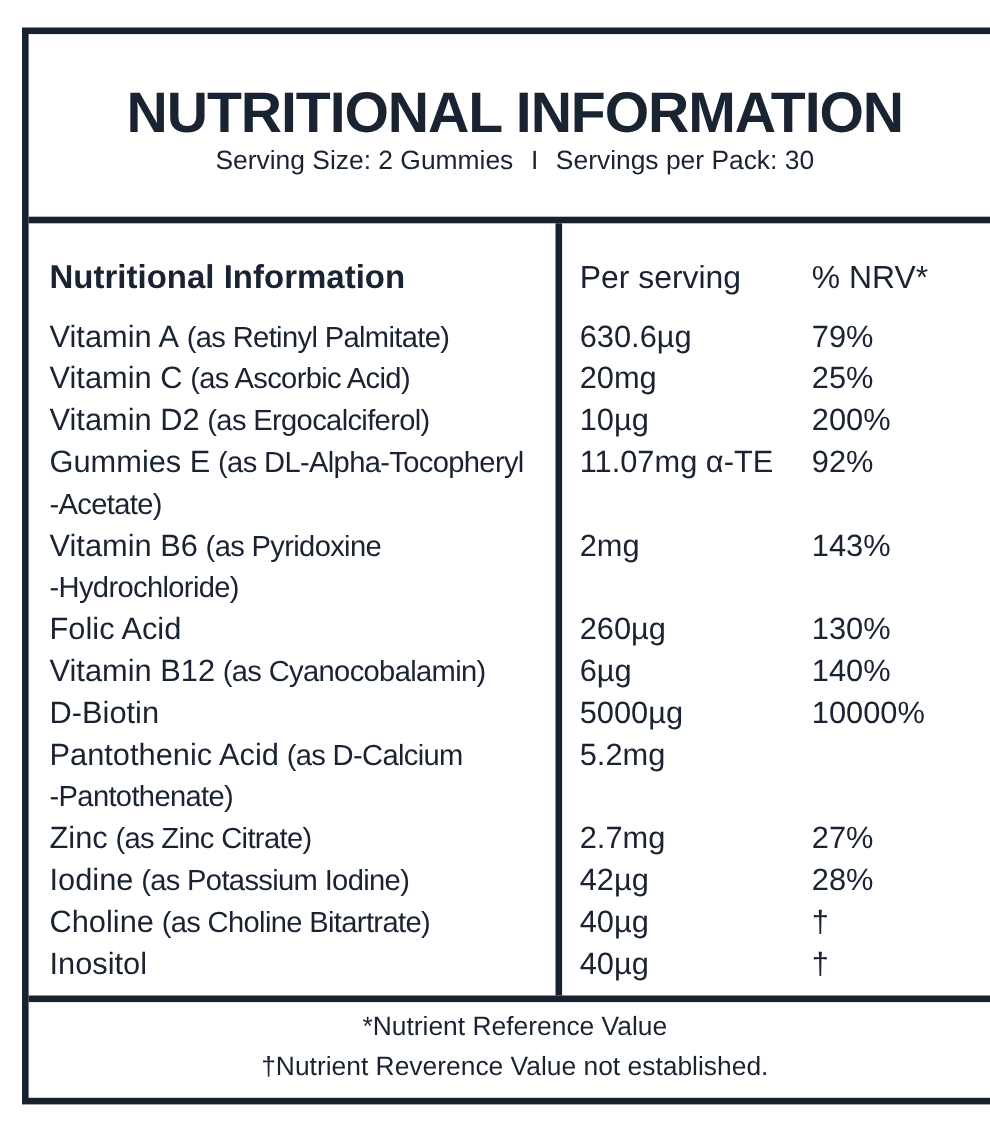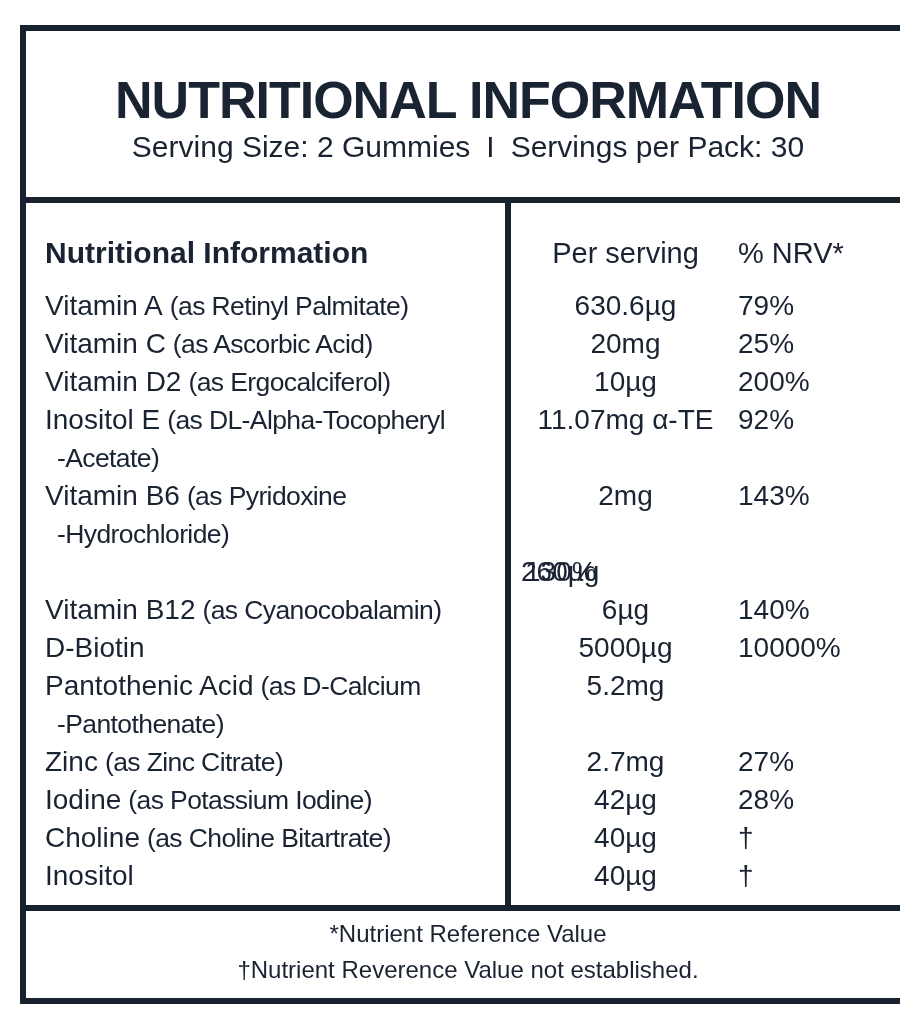--- a/index.html
+++ b/index.html
@@ -16,42 +16,42 @@
   
   .head {
     height:172px; border-bottom:6px solid #18222f;
     display:flex; flex-direction:column; align-items:center; justify-content:center;
     padding-top:6px;
   }
   .title {
     font-size:52px; font-weight:bold; letter-spacing:-1px; white-space:nowrap;
   }
   .subtitle {
-    font-size:30px; white-space:nowrap;
+    font-size:24px; white-space:nowrap;
   }
   .subtitle .sep { margin:0 16px; font-weight:normal; }
 
   
   .tbody {
     height:702px; position:relative; padding-top:30px;
   }
   .vline {
     position:absolute; left:479px; top:0; bottom:0; width:6px; background:#18222f;
   }
   .trow {
     display:grid; grid-template-columns:479px 6px 213px 1fr;
     align-items:start;
   }
   .trow .cell { line-height:38px; font-size:28px; }
   .cell.label  { padding-left:19px; padding-right:10px; }
-  .cell.amount { padding-left:16px; white-space:nowrap;text-align:center; }
+  .cell.amount { padding-left:16px; white-space:nowrap; }
   .cell.nrv    { padding-left:14px; white-space:nowrap; }
   .qual { letter-spacing:-0.6px; font-size:26.5px; }
   span.qual { margin-left:7px; }
-  .cont { line-height:38px;margin-left:12px; }
+  .cont { line-height:38px; }
 
   .trow.thead { margin-bottom:14px; }
   .thead .cell { font-size:29px; line-height:40px; }
   .thead .label { font-weight:bold; font-size:30px; }
 
   
   .tfoot {
     height:81px; border-top:6px solid #18222f;
     text-align:center; padding-top:5px;
   }
@@ -96,34 +96,35 @@
   </div>
 
   <div class="trow">
     <div class="cell label"><span class="nname">Vitamin D2</span><span class="qual">(as Ergocalciferol)</span><div class="cont qual"></div></div>
     <div class="cell"></div>
     <div class="cell amount">10µg</div>
     <div class="cell nrv">200%</div>
   </div>
 
   <div class="trow">
-    <div class="cell label"><span class="nname">Inositol E</span><span class="qual">(as DL-Alpha-Tocopheryl</span><div class="cont qual">-Acetate)</div></div>
+    <div class="cell label"><span class="nname">Gummies E</span><span class="qual">(as DL-Alpha-Tocopheryl</span><div class="cont qual">-Acetate)</div></div>
     <div class="cell"></div>
     <div class="cell amount">11.07mg α-TE</div>
     <div class="cell nrv">92%</div>
   </div>
 
   <div class="trow">
     <div class="cell label"><span class="nname">Vitamin B6</span><span class="qual">(as Pyridoxine</span><div class="cont qual">-Hydrochloride)</div></div>
     <div class="cell"></div>
     <div class="cell amount">2mg</div>
     <div class="cell nrv">143%</div>
   </div>
 
   <div class="trow">
+    <div class="cell label"><span class="nname">Folic Acid</span><span class="qual"></span><div class="cont qual"></div></div>
     <div class="cell"></div>
     <div class="cell amount">260µg</div>
     <div class="cell nrv">130%</div>
   </div>
 
   <div class="trow">
     <div class="cell label"><span class="nname">Vitamin B12</span><span class="qual">(as Cyanocobalamin)</span><div class="cont qual"></div></div>
     <div class="cell"></div>
     <div class="cell amount">6µg</div>
     <div class="cell nrv">140%</div>

